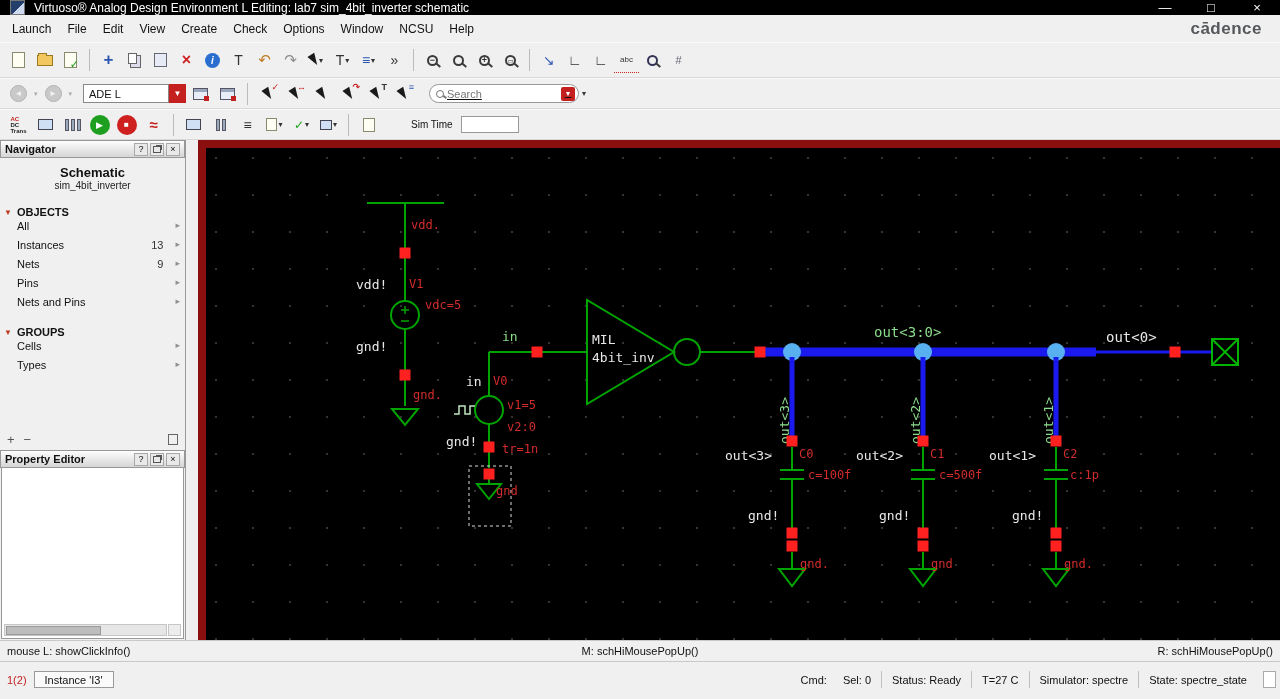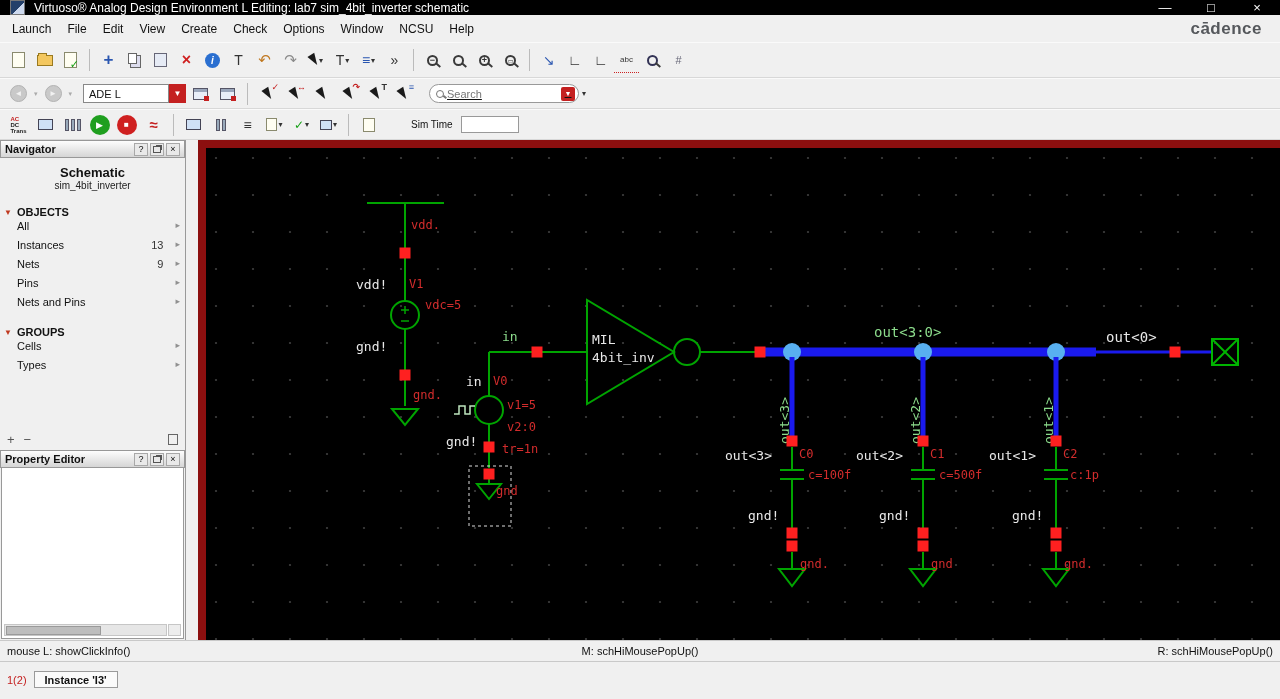--- a/index.html
+++ b/index.html
@@ -89,21 +89,21 @@
   .canvas-frame{flex:1;position:relative;background:#000;margin-left:12px;}
   .red-top{position:absolute;left:0;top:0;right:0;height:8px;background:#8c0f0f;}
   .red-left{position:absolute;left:0;top:0;bottom:0;width:8px;background:#8c0f0f;}
   svg.schematic{position:absolute;left:8px;top:8px;display:block;font-family:"DejaVu Sans Mono",monospace;}
   
   .status-mid{height:21px;background:#f0f0f0;border-top:1px solid #c9c9c9;display:flex;align-items:center;font-size:11px;padding:0 7px;position:relative;}
   .sm-center{position:absolute;left:50%;transform:translateX(-50%);}
   .sm-right{margin-left:auto;}
   .status-bot{height:36px;background:#f0f0f0;border-top:1px solid #c9c9c9;display:flex;align-items:center;font-size:11px;padding:0 4px;}
   .badge{color:#c42020;margin:0 7px 0 3px;}
-  .inst-box{border:1px solid #9a9a9a;background:#fafafa;padding:0 10px;height:17px;display:flex;align-items:center;font-weight:bold;}
+  .inst-box{border:1px solid #9a9a9a;background:#fafafa;padding:0 10px;height:17px;display:flex;align-items:center;}
   .sb-right{margin-left:auto;display:flex;align-items:center;height:100%;}
   .sb-cell{padding:0 10px;border-left:1px solid #c0c0c0;height:17px;display:flex;align-items:center;gap:16px;}
   .corner{width:13px;height:17px;background:#fff;border:1px solid #aaa;margin-left:6px;}
 </style>
 </head>
 <body>
 
 <div class="titlebar">
   <div class="app-icon"></div>
   <span class="title-text">Virtuoso® Analog Design Environment L Editing: lab7 sim_4bit_inverter schematic</span>
@@ -550,13 +550,24 @@
 </div>
 
 <div class="status-mid">
   <span>mouse L: showClickInfo()</span>
   <span class="sm-center">M: schHiMousePopUp()</span>
   <span class="sm-right">R: schHiMousePopUp()</span>
 </div>
 <div class="status-bot">
   <span class="badge">1(2)</span>
   <span class="inst-box">Instance 'I3'</span>
+  <div class="sb-right">
+    <span class="sb-cell" style="border-left:none;">
+      <span>Cmd:</span>
+      <span>Sel: 0</span>
+    </span>
+    <span class="sb-cell">Status: Ready</span>
+    <span class="sb-cell">T=27 C</span>
+    <span class="sb-cell">Simulator: spectre</span>
+    <span class="sb-cell">State: spectre_state</span>
+    <span class="corner"></span>
+  </div>
 </div>
 
 </body></html>

